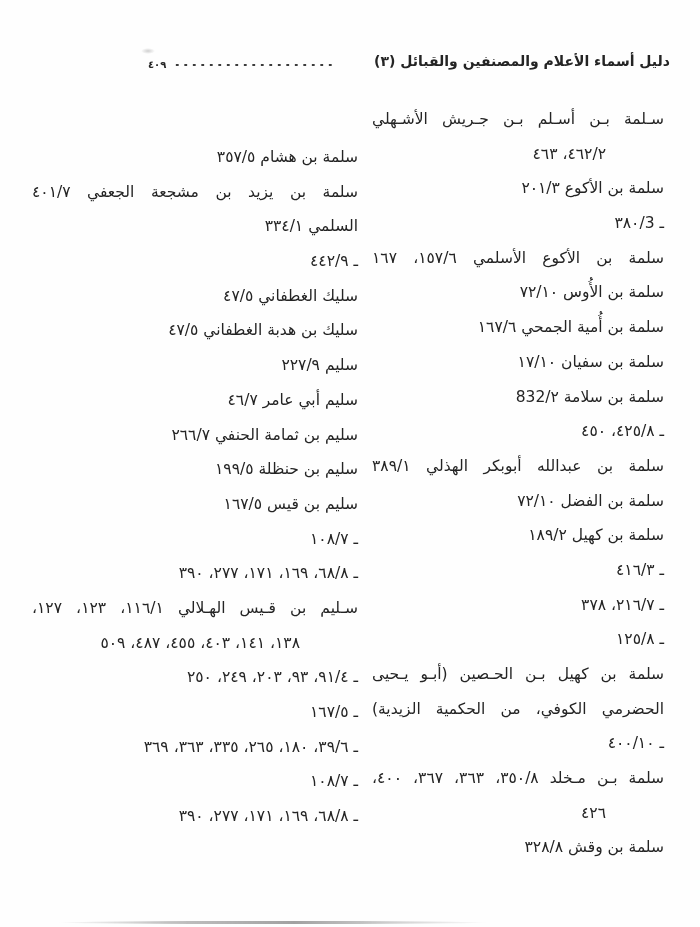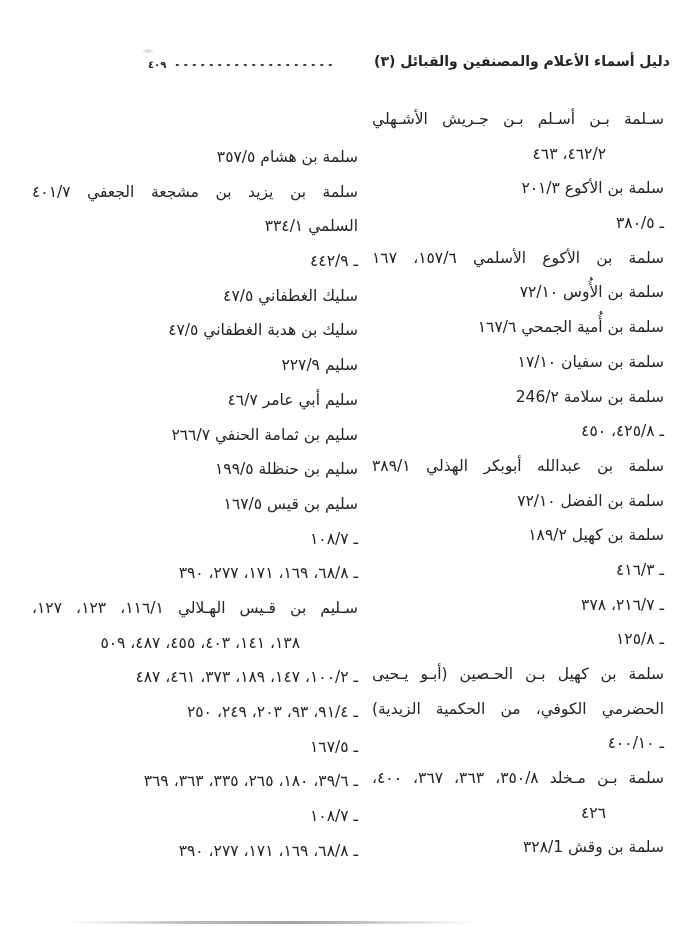--- a/index.html
+++ b/index.html
@@ -113,57 +113,56 @@
     <span class="header-title">دليل أسماء الأعلام والمصنفين والقبائل (٣)</span>
     <span class="dotted-leader"></span>
     <span class="page-number">٤٠٩</span>
   </header>
 
   <main class="columns">
     <section class="col col-first" id="col-right">
         <div class="line justify">سـلمة بـن أسـلم بـن جـريش الأشـهلي</div>
         <div class="line wrap">٤٦٢/٢، ٤٦٣</div>
         <div class="line">سلمة بن الأكوع ٢٠١/٣</div>
-        <div class="line">ـ ٣٨٠/٥</div>
+        <div class="line">ـ ٣٨٠/3</div>
         <div class="line justify">سلمة بن الأكوع الأسلمي ١٥٧/٦، ١٦٧</div>
         <div class="line">سلمة بن الأُوس ٧٢/١٠</div>
         <div class="line">سلمة بن أُمية الجمحي ١٦٧/٦</div>
         <div class="line">سلمة بن سفيان ١٧/١٠</div>
-        <div class="line">سلمة بن سلامة 246/٢</div>
+        <div class="line">سلمة بن سلامة 832/٢</div>
         <div class="line">ـ ٤٢٥/٨، ٤٥٠</div>
         <div class="line justify">سلمة بن عبدالله أبوبكر الهذلي ٣٨٩/١</div>
         <div class="line">سلمة بن الفضل ٧٢/١٠</div>
         <div class="line">سلمة بن كهيل ١٨٩/٢</div>
         <div class="line">ـ ٤١٦/٣</div>
         <div class="line">ـ ٢١٦/٧، ٣٧٨</div>
         <div class="line">ـ ١٢٥/٨</div>
         <div class="line justify">سلمة بن كهيل بـن الحـصين (أبـو يـحيى</div>
         <div class="line justify">الحضرمي الكوفي، من الحكمية الزيدية)</div>
         <div class="line">ـ ٤٠٠/١٠</div>
         <div class="line justify">سلمة بـن مـخلد ٣٥٠/٨، ٣٦٣، ٣٦٧، ٤٠٠،</div>
         <div class="line wrap">٤٢٦</div>
-        <div class="line">سلمة بن وقش ٣٢٨/1</div>
+        <div class="line">سلمة بن وقش ٣٢٨/٨</div>
       </section>
     <section class="col col-second" id="col-left">
         <div class="line">سلمة بن هشام ٣٥٧/٥</div>
         <div class="line justify">سلمة بن يزيد بن مشجعة الجعفي ٤٠١/٧</div>
         <div class="line">السلمي ٣٣٤/١</div>
         <div class="line">ـ ٤٤٢/٩</div>
         <div class="line">سليك الغطفاني ٤٧/٥</div>
         <div class="line">سليك بن هدبة الغطفاني ٤٧/٥</div>
         <div class="line">سليم ٢٢٧/٩</div>
         <div class="line">سليم أبي عامر ٤٦/٧</div>
         <div class="line">سليم بن ثمامة الحنفي ٢٦٦/٧</div>
         <div class="line">سليم بن حنظلة ١٩٩/٥</div>
         <div class="line">سليم بن قيس ١٦٧/٥</div>
         <div class="line">ـ ١٠٨/٧</div>
         <div class="line">ـ ٦٨/٨، ١٦٩، ١٧١، ٢٧٧، ٣٩٠</div>
         <div class="line justify">سـليم بن قـيس الهـلالي ١١٦/١، ١٢٣، ١٢٧،</div>
         <div class="line wrap">١٣٨، ١٤١، ٤٠٣، ٤٥٥، ٤٨٧، ٥٠٩</div>
-        <div class="line">ـ ١٠٠/٢، ١٤٧، ١٨٩، ٣٧٣، ٤٦١، ٤٨٧</div>
         <div class="line">ـ ٩١/٤، ٩٣، ٢٠٣، ٢٤٩، ٢٥٠</div>
         <div class="line">ـ ١٦٧/٥</div>
         <div class="line">ـ ٣٩/٦، ١٨٠، ٢٦٥، ٣٣٥، ٣٦٣، ٣٦٩</div>
         <div class="line">ـ ١٠٨/٧</div>
         <div class="line">ـ ٦٨/٨، ١٦٩، ١٧١، ٢٧٧، ٣٩٠</div>
       </section>
   </main>
 
   <div class="page-curl-shadow"></div>
 

